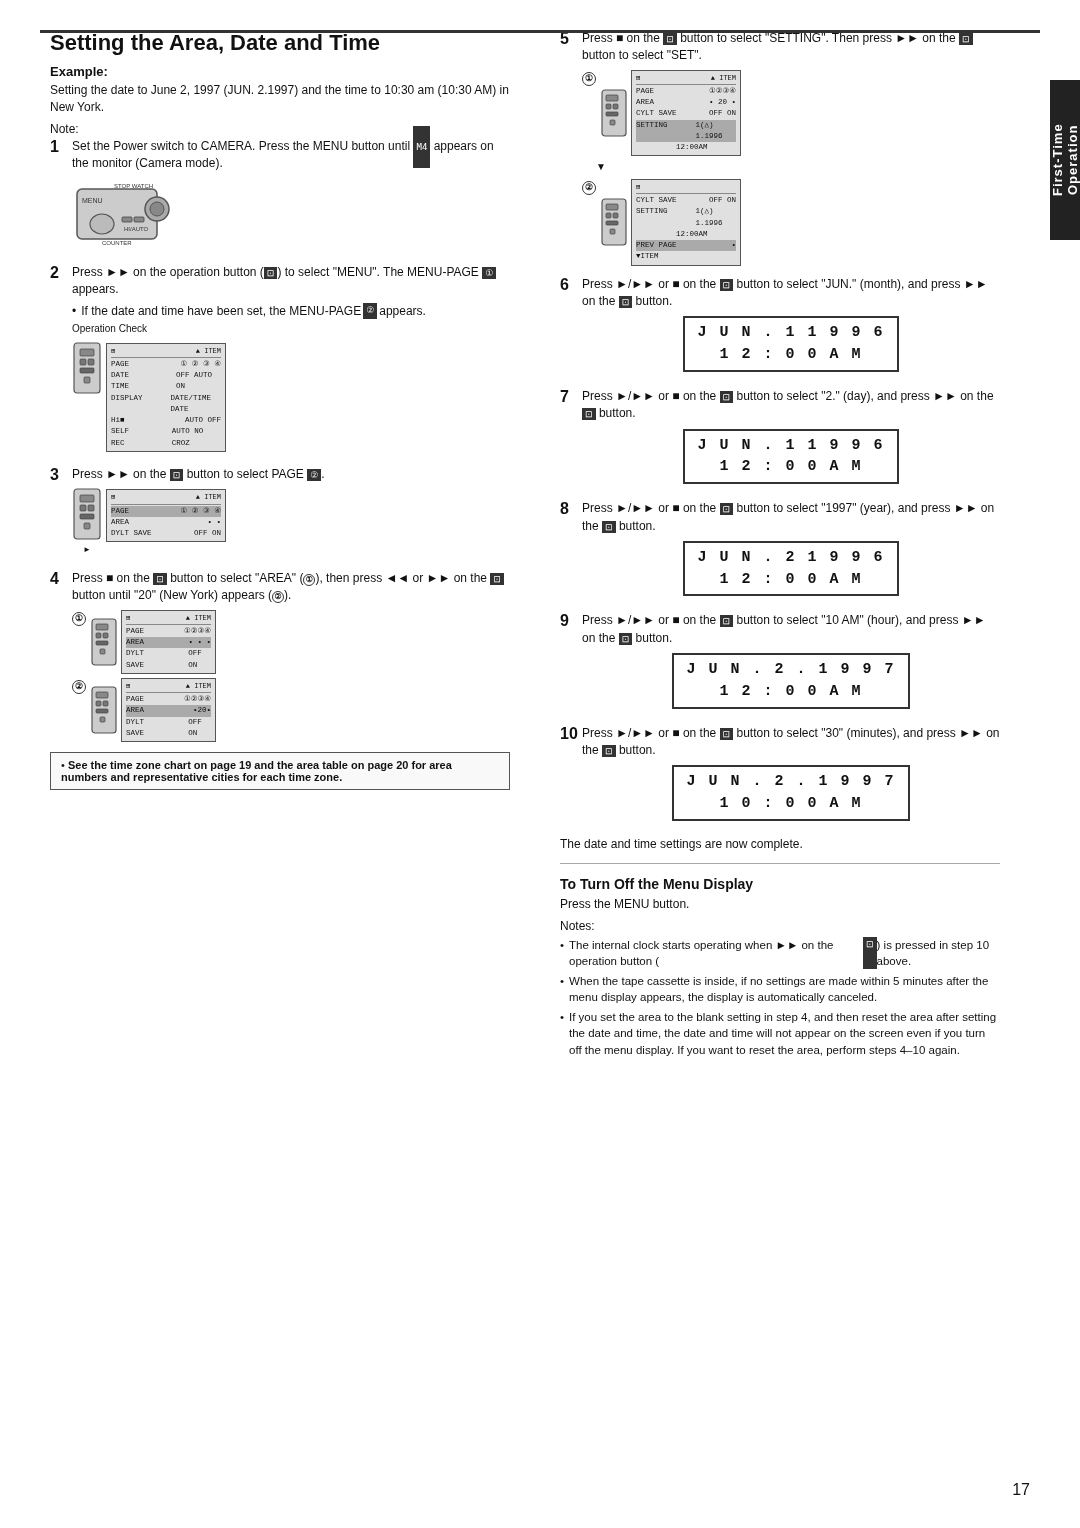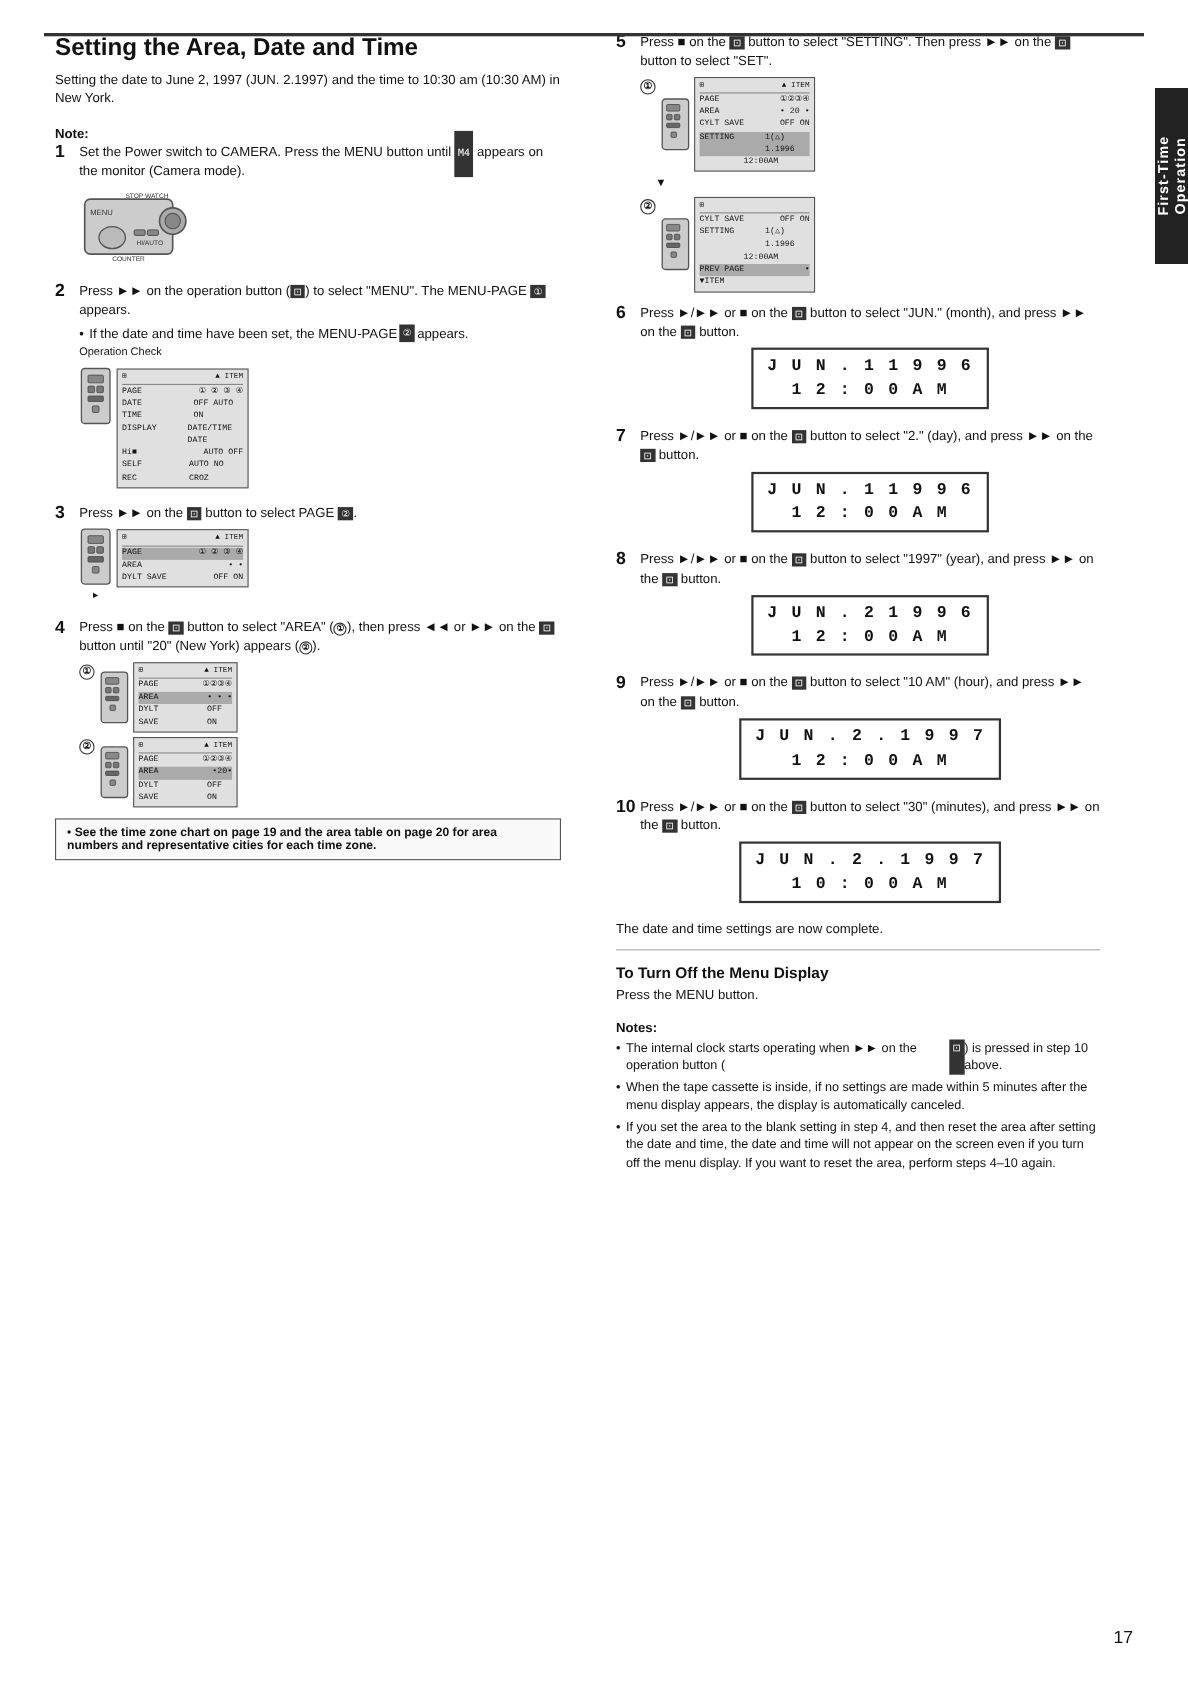--- a/index.html
+++ b/index.html
@@ -85,23 +85,23 @@
       font-size: 13px;
     }
 
     .intro-text {
       font-size: 12px;
       margin-bottom: 4px;
       line-height: 1.4;
     }
 
     .note-label {
-      font-weight: bold;
+      font-weight: normal;
       font-size: 12px;
-      margin-top: 16px;
+      margin-top: 6px;
       margin-bottom: 2px;
     }
 
     .note-text {
       font-size: 12px;
       line-height: 1.4;
       margin-bottom: 10px;
     }
 
     .step {
@@ -259,20 +259,21 @@
   <span>First-Time Operation</span>
 </div>
 
 <div class="page-number">17</div>
 
 <div class="main-content">
 
   <div class="left-col">
     <h1>Setting the Area, Date and Time</h1>
 
+    <p class="section-label">Example:</p>
     <p class="intro-text">Setting the date to June 2, 1997 (JUN. 2.1997) and the time to 10:30 am (10:30 AM) in New York.</p>
 
     <p class="note-label">Note:</p>
 
     <div class="step">
       <span class="step-num">1</span>
       <div class="step-content">
         <span>Set the Power switch to CAMERA. Press the MENU button until <span style="background:#333;color:#fff;padding:16px 3px;font-size:9px;font-family:monospace;">M4</span> appears on the monitor (Camera mode).</span>
         
         <div style="margin-top:6px; display:flex; align-items:flex-start; gap:6px;">

